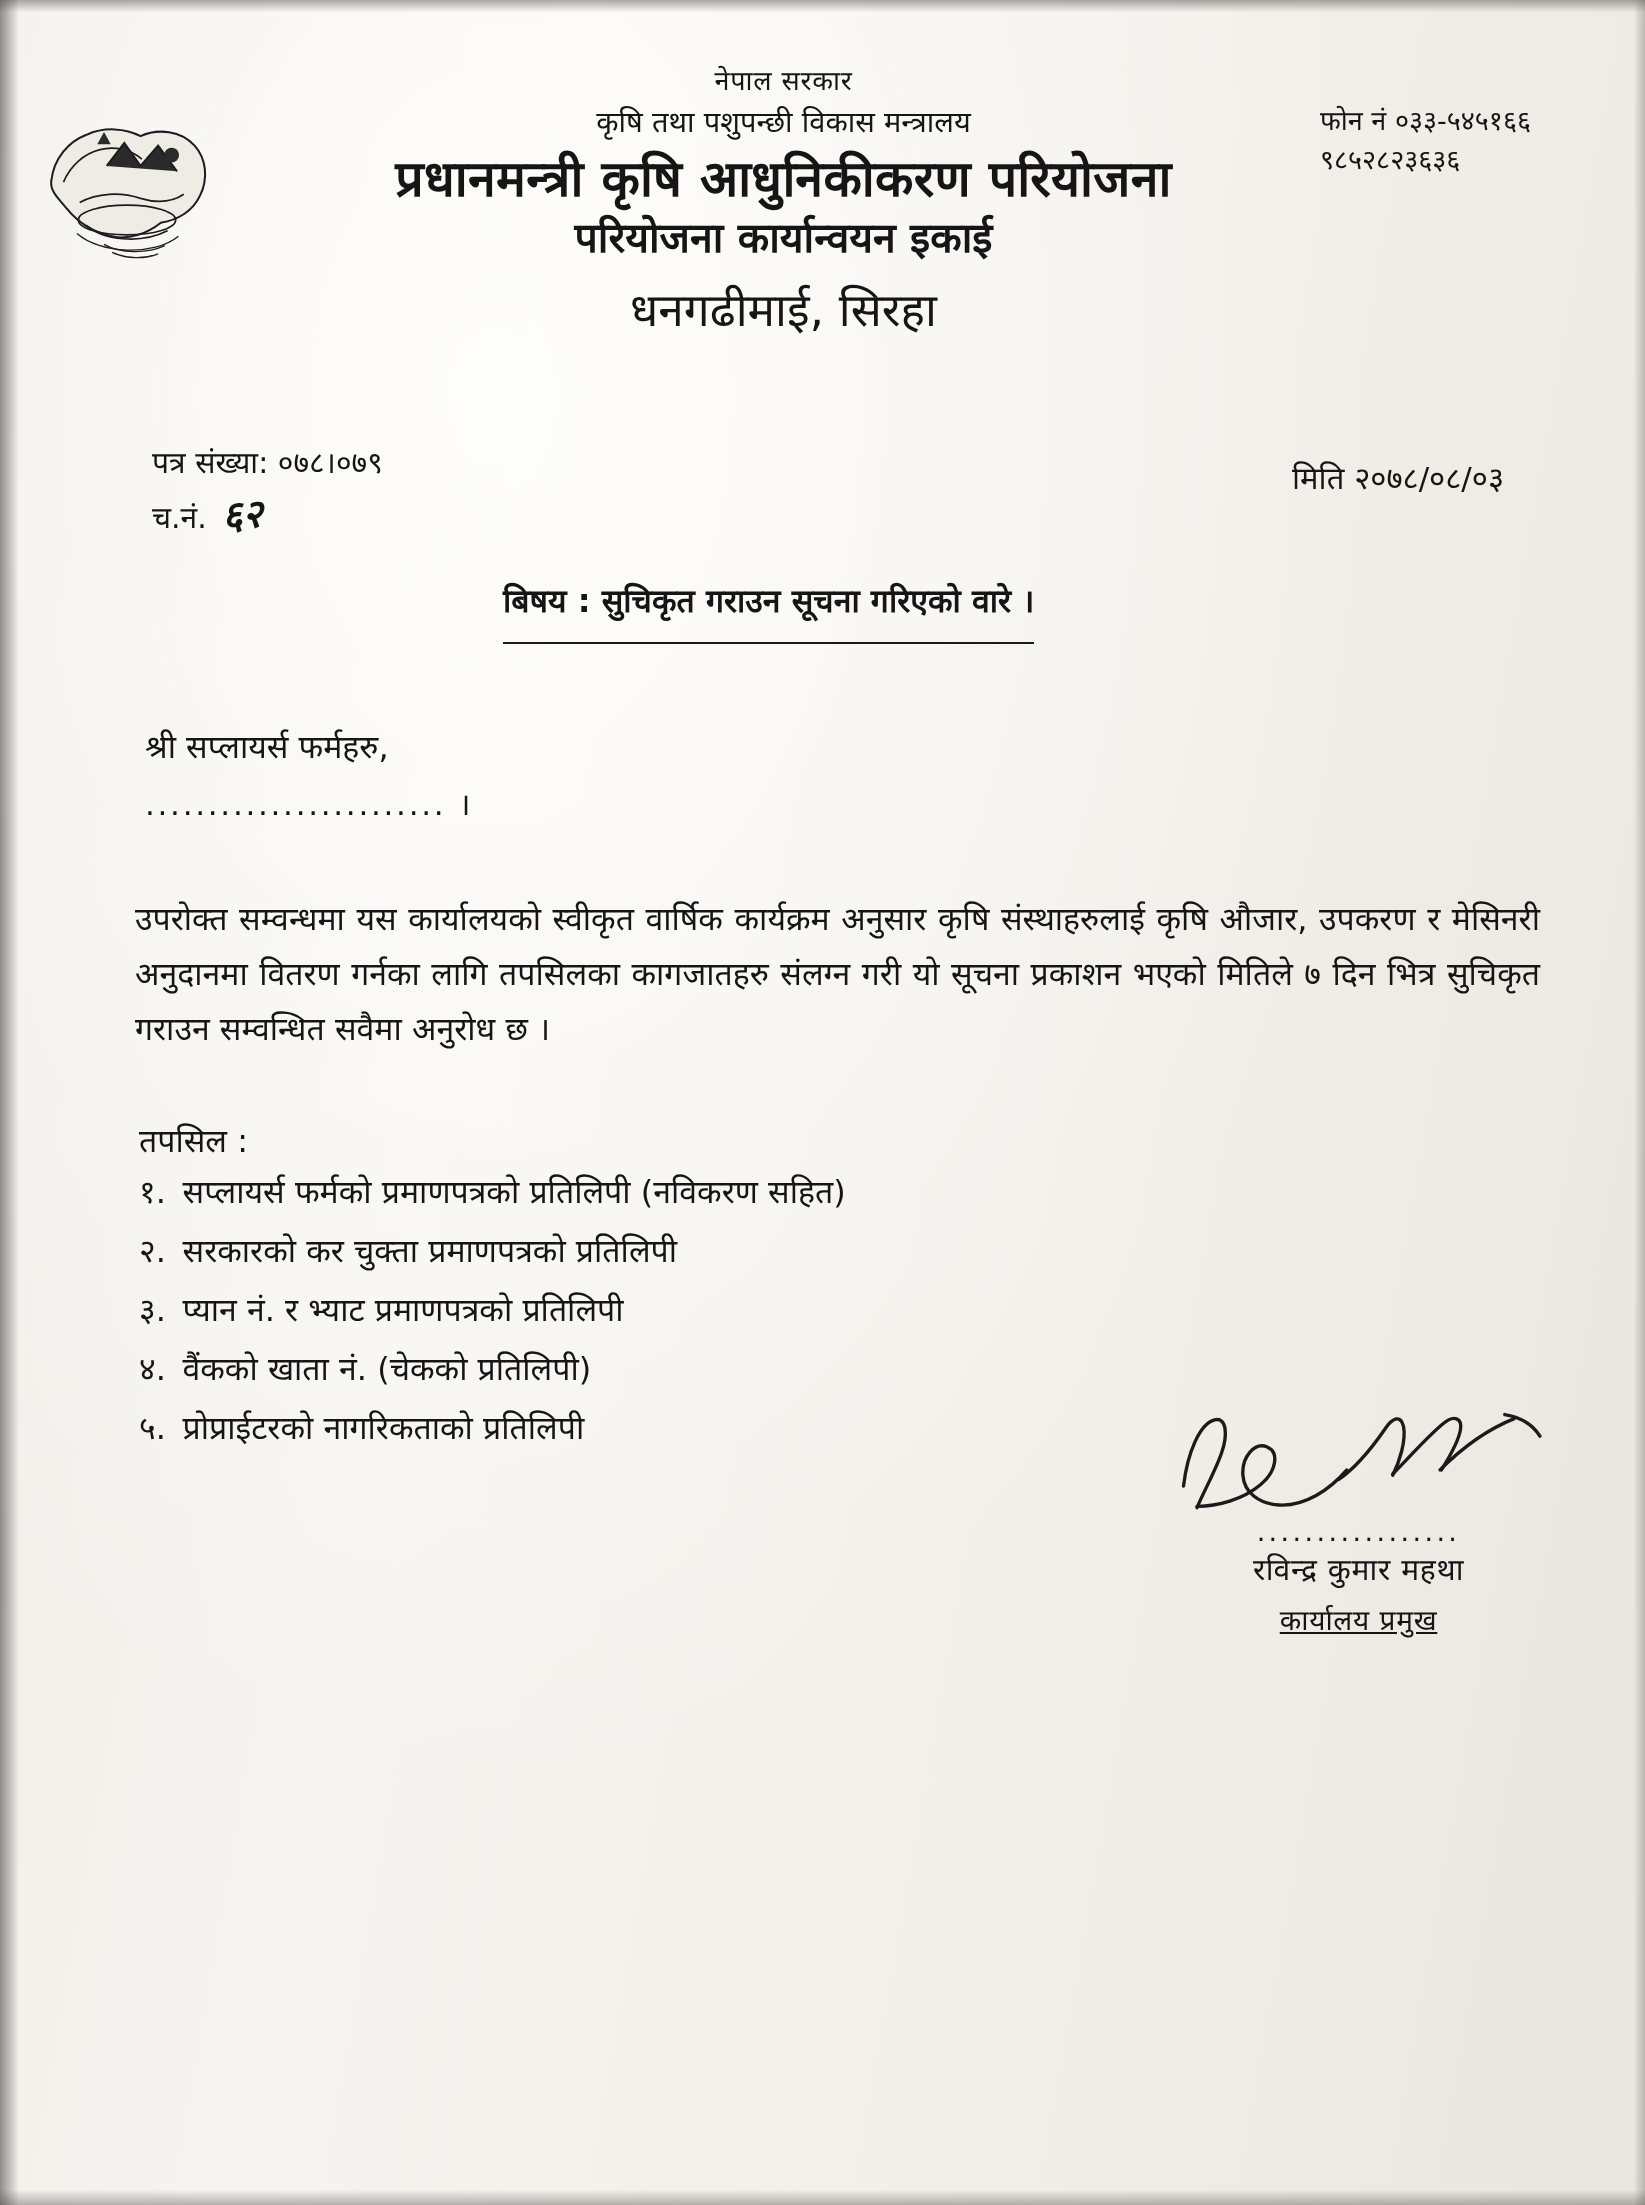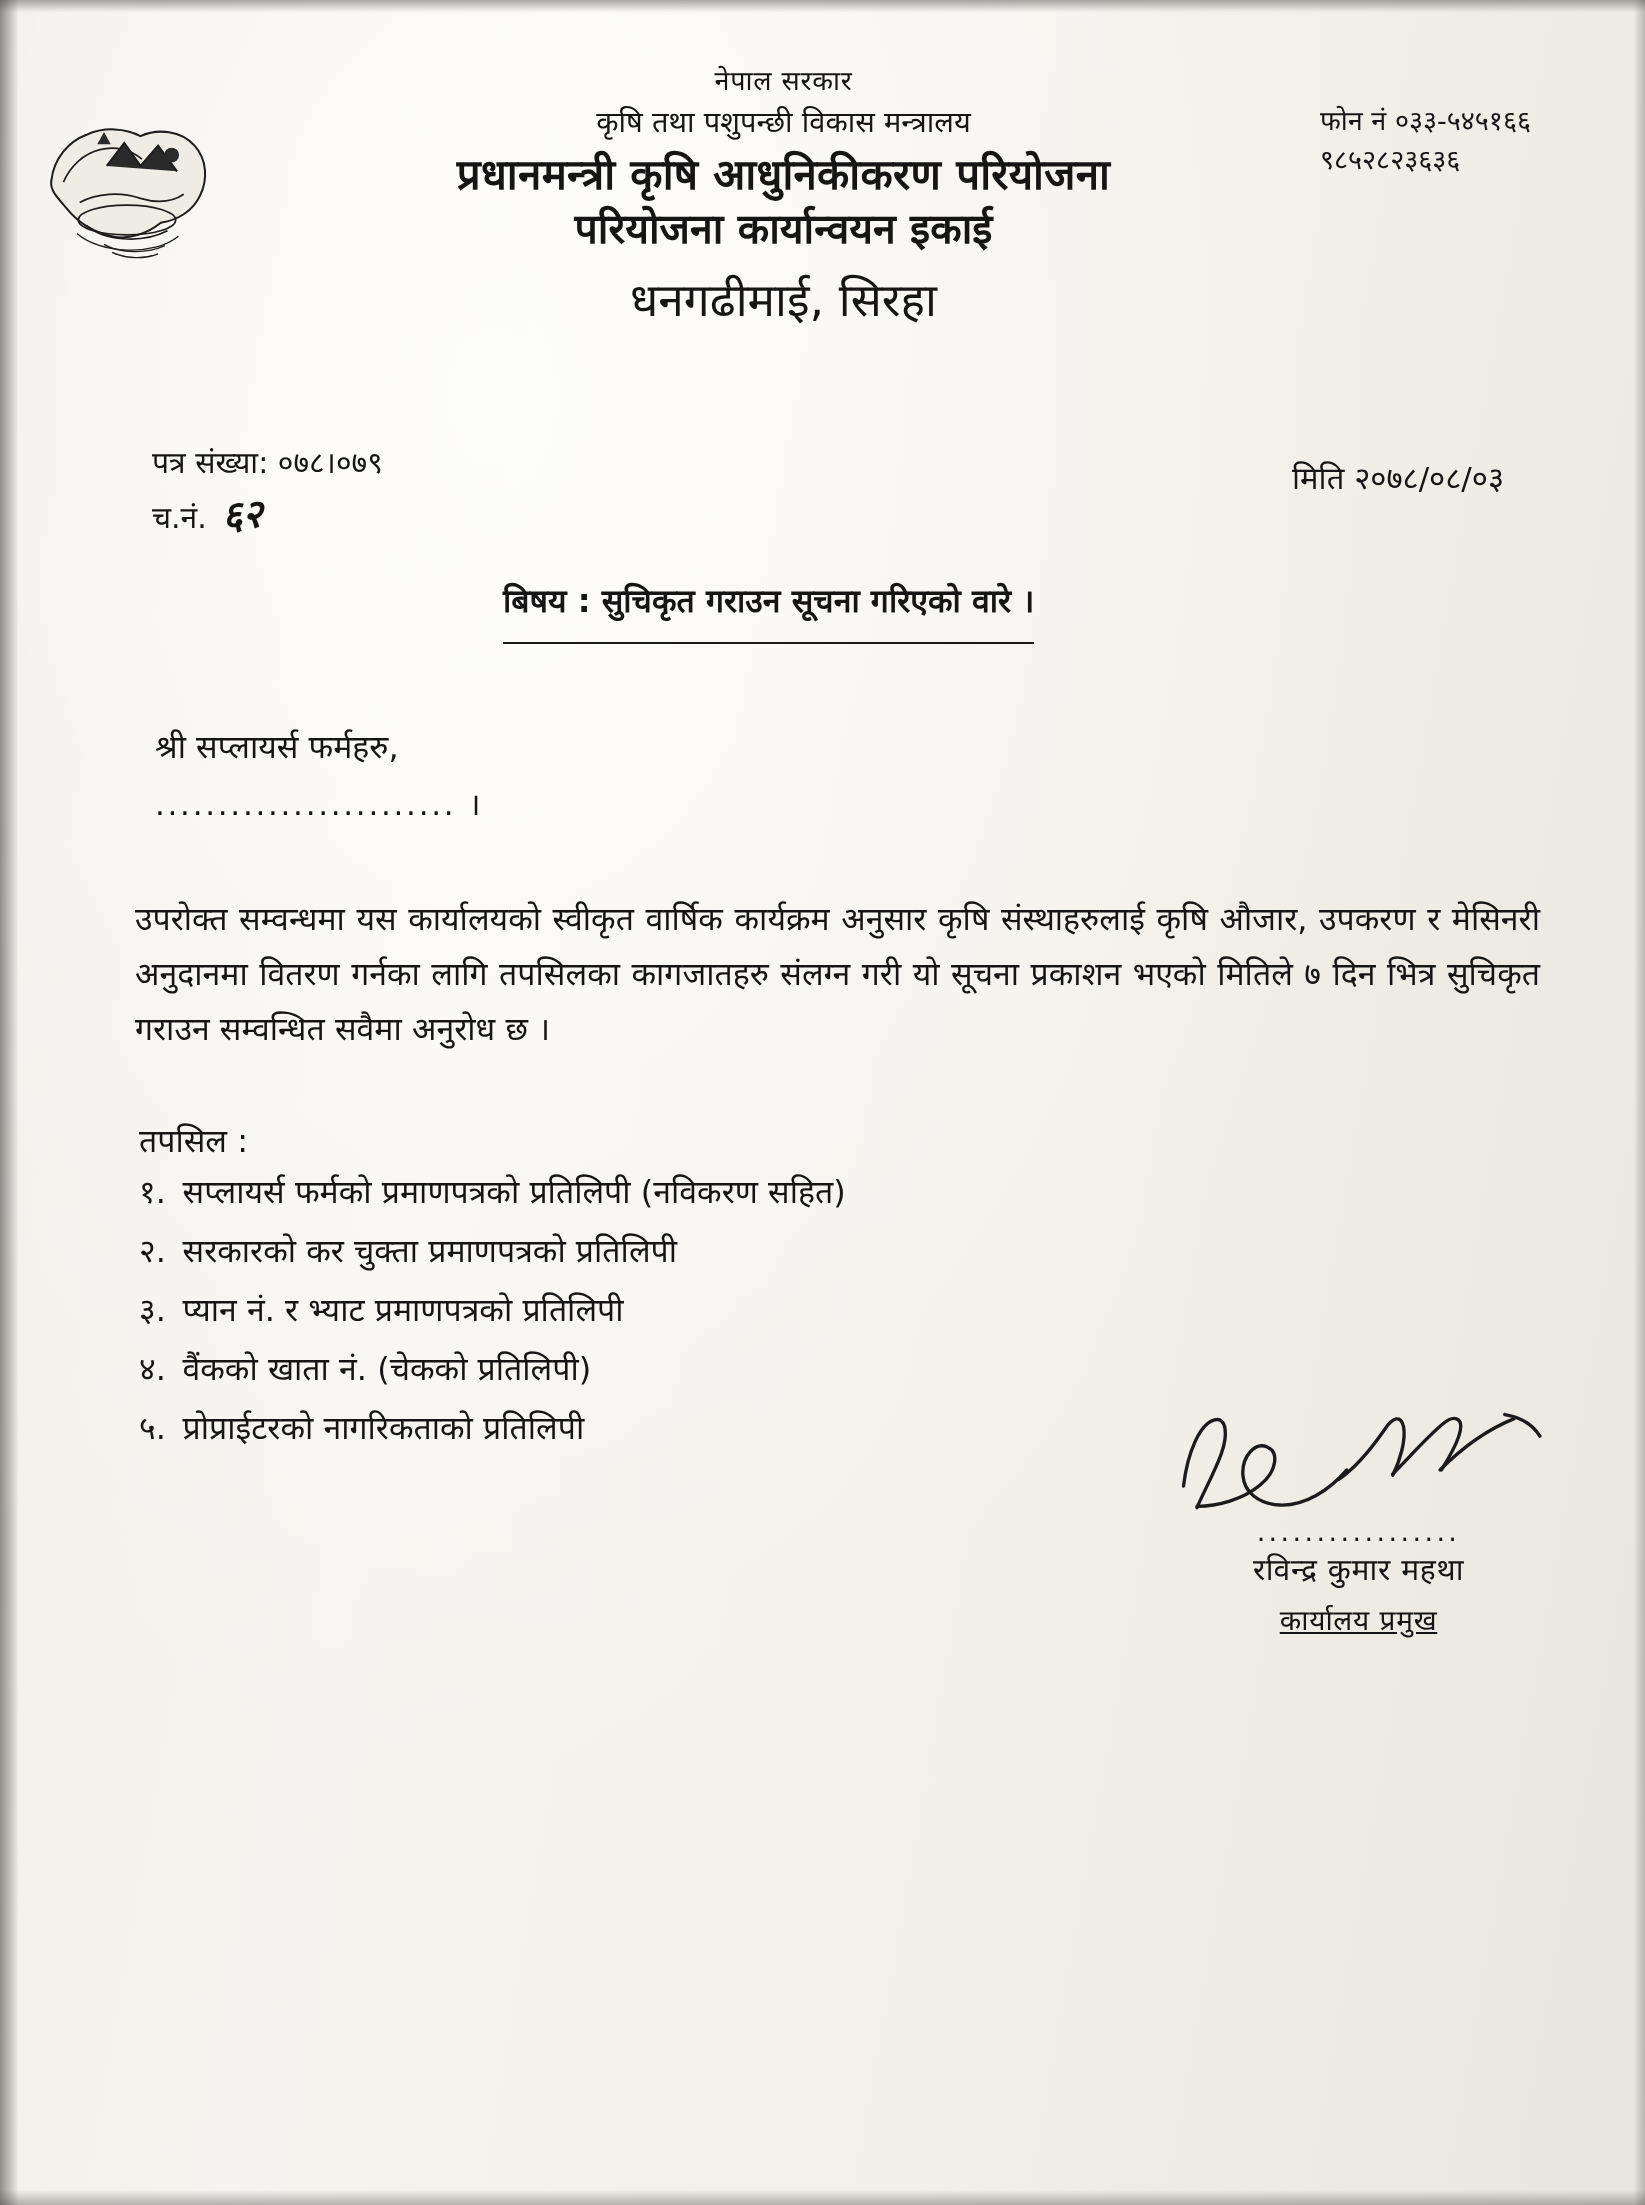--- a/index.html
+++ b/index.html
@@ -78,21 +78,21 @@
   }
   .lh-line1 {
     font-size: 27px;
     letter-spacing: 0.7px;
   }
   .lh-line2 {
     font-size: 29px;
     margin-top: 8px;
   }
   .lh-line3 {
-    font-size: 42px;
+    font-size: 50px;
     font-weight: bold;
     margin-top: 10.8px;
     letter-spacing: 0.3px;
   }
   .lh-line4 {
     font-size: 41px;
     font-weight: bold;
     margin-top: 5.4px;
   }
   .lh-line5 {
@@ -145,21 +145,21 @@
     top: 578px;
     font-size: 32px;
     font-weight: bold;
     border-bottom: 2px solid #1a1a1a;
     padding-bottom: 21px;
   }
 
   
   .addressee {
     position: absolute;
-    left: 155px;
+    left: 145px;
     top: 723px;
     font-size: 32px;
     line-height: 1.5;
   }
   .dots {
     font-size: 31px;
     letter-spacing: 2.7px;
     margin-top: 9.5px;
   }
 

